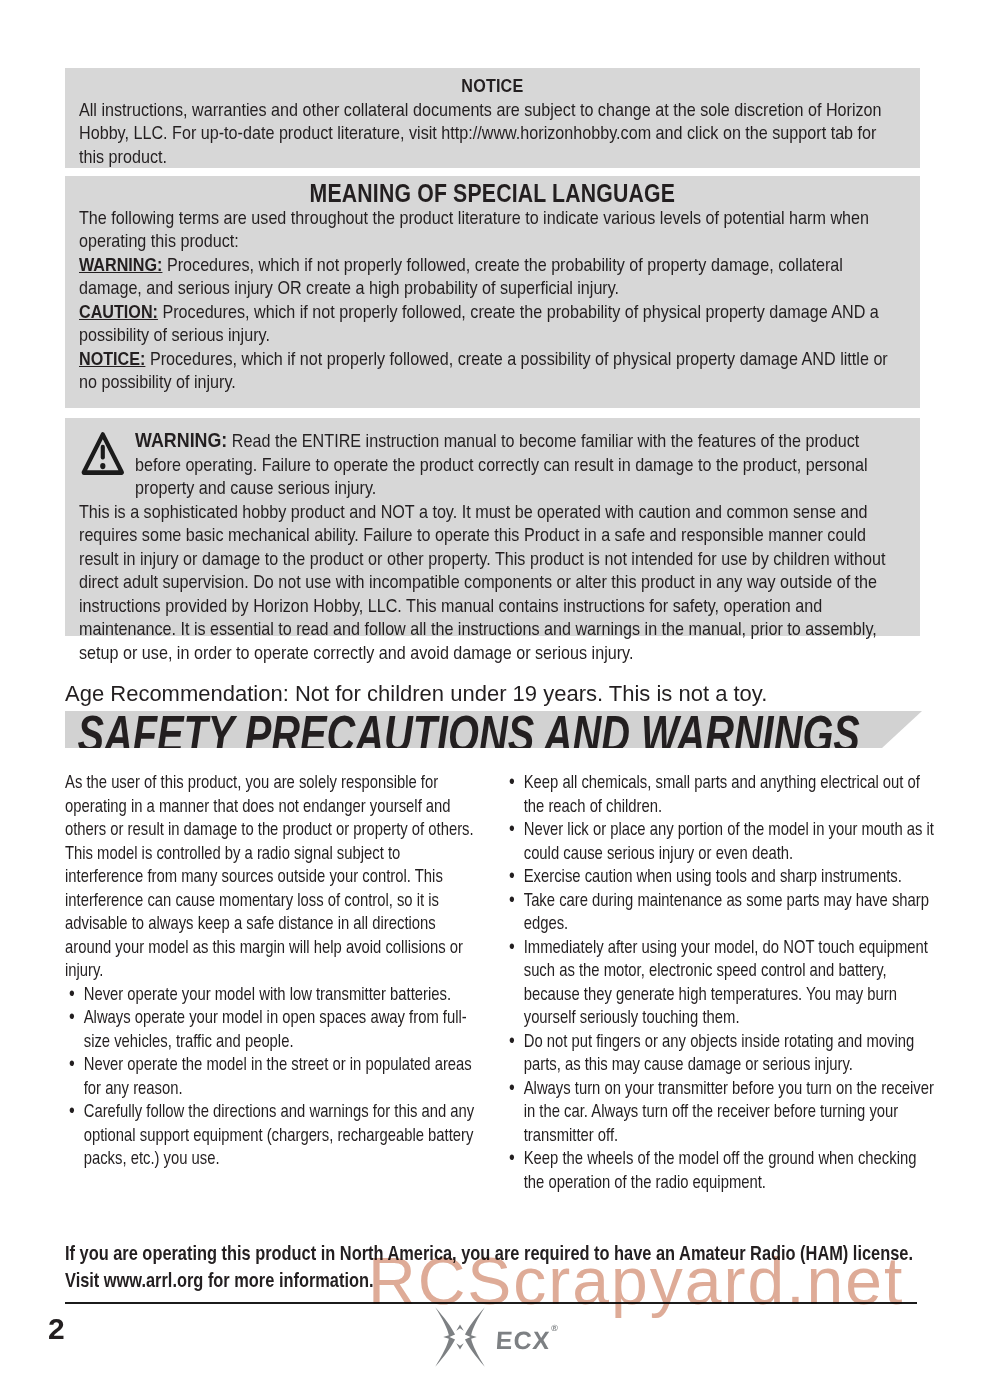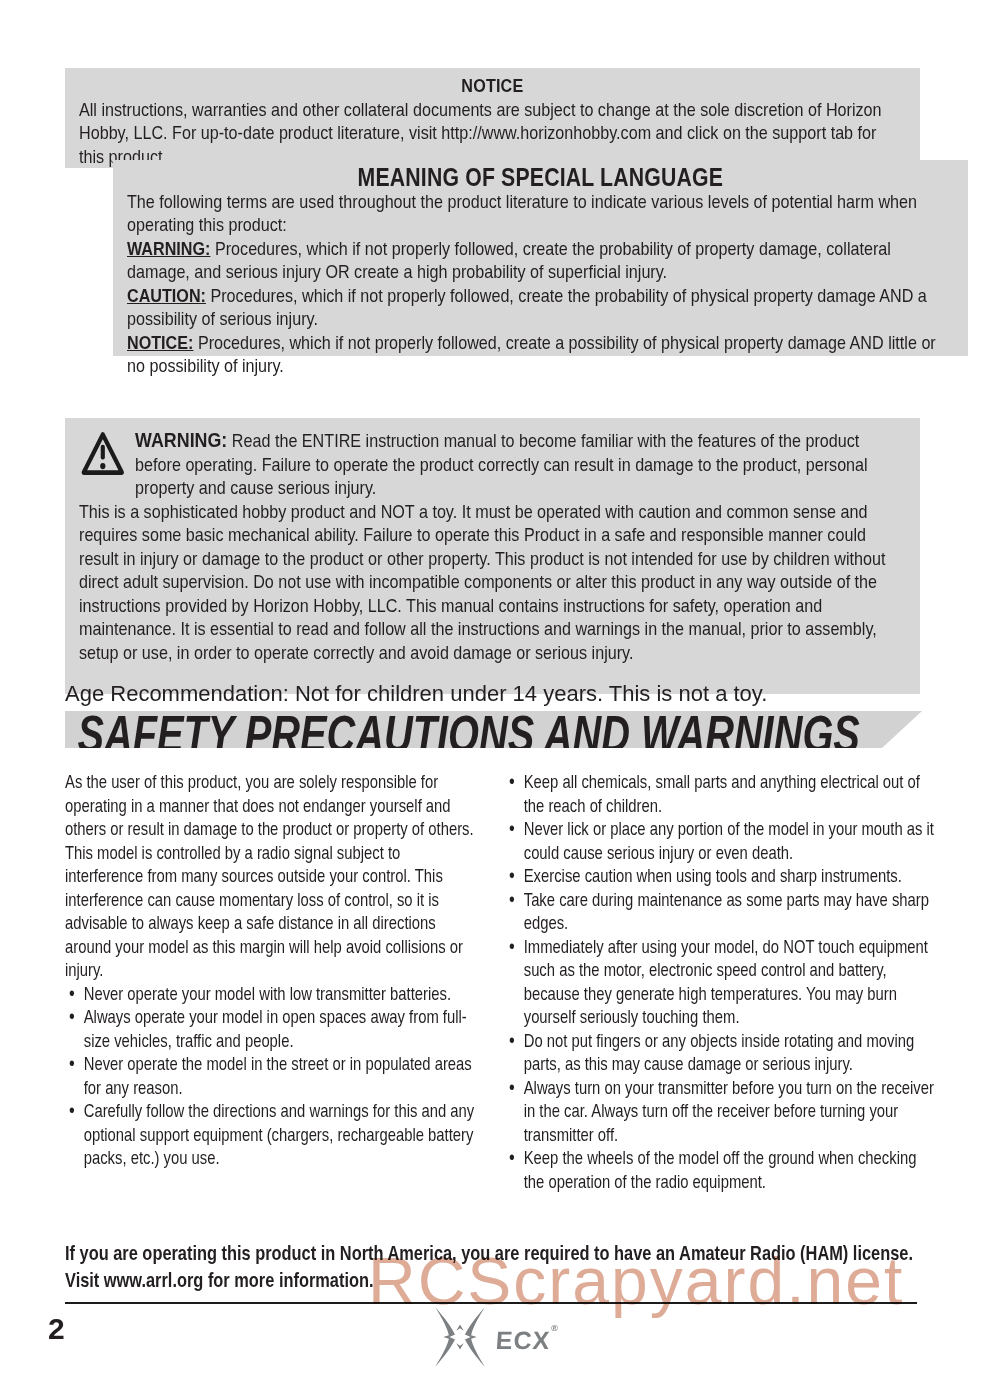--- a/index.html
+++ b/index.html
@@ -9,22 +9,22 @@
   }
   .box{position:absolute;left:65px;width:855px;background:#d7d7d7;box-sizing:border-box;padding:6px 14px;}
   .cond{transform-origin:0 0;}
   .c85{width:117.6%;transform:scaleX(0.85);}
   .c78{width:128.2%;transform:scaleX(0.78);}
   .box-title{text-align:center;font-weight:bold;font-size:23px;margin:0 0 2px 0;letter-spacing:.2px;}
   #meaning-box .box-title{font-size:25px;}
   .box p{margin:0;font-size:19px;line-height:23.5px;}
   .term{font-weight:bold;text-decoration:underline;}
   #notice-box{top:68px;height:100px;}
-  #meaning-box{top:160px;height:196px;margin-left:48px;}
-  #warning-box{top:418px;height:276px;padding-top:10px;}
+  #meaning-box{top:176px;height:232px;}
+  #warning-box{top:418px;height:218px;padding-top:10px;}
   #warning-box .tri{float:left;margin:2px 12px 4px 2px;}
   #warning-box .lead-term{font-weight:bold;font-size:21px;}
   #age-line{position:absolute;left:65px;top:681px;font-size:22px;line-height:26px;white-space:nowrap;}
   #banner{position:absolute;left:65px;top:711px;width:857px;height:37px;background:#d2d2d2;
     clip-path:polygon(0 0,100% 0,calc(100% - 40px) 100%,0 100%);}
   #banner .banner-text{display:block;font-style:italic;font-weight:bold;font-size:51px;
     line-height:47px;padding-left:16px;letter-spacing:0px;white-space:nowrap;}
   .col{position:absolute;top:770px;font-size:19px;line-height:23.5px;transform-origin:0 0;transform:scaleX(0.78);}
   #col-left{left:65px;width:532px;}
   #col-right{left:505px;width:550px;}
@@ -75,21 +75,21 @@
         <path d="M30 5 L56 49 L4 49 Z" fill="none" stroke="#1b1b1b" stroke-width="5.5" stroke-linejoin="round"></path>
         <rect x="27.2" y="17" width="5.6" height="17" rx="2.6" fill="#1b1b1b"></rect>
         <circle cx="30" cy="41.5" r="3.6" fill="#1b1b1b"></circle>
       </svg>
     </span>
     <p><span class="lead-term">WARNING:</span> <span>Read the ENTIRE instruction manual to become familiar with the features of the product before operating. Failure to operate the product correctly can result in damage to the product, personal property and cause serious injury.</span></p>
     <p>This is a sophisticated hobby product and NOT a toy. It must be operated with caution and common sense and requires some basic mechanical ability.  Failure to operate this Product in a safe and responsible manner could result in injury or damage to the product or other property. This product is not intended for use by children without direct adult supervision. Do not use with incompatible components or alter this product in any way outside of the instructions provided by Horizon Hobby, LLC. This manual contains instructions for safety, operation and maintenance. It is essential to read and follow all the instructions and warnings in the manual, prior to assembly, setup or use, in order to operate correctly and avoid damage or serious injury.</p>
   </div>
 </div>
 
-<div id="age-line" class="cond">Age Recommendation: Not for children under 14 years. This is not a toy.</div>
+<div id="age-line" class="cond">Age Recommendation: Not for children under 19 years. This is not a toy.</div>
 
 <div id="banner">
   <span class="banner-text cond c78">SAFETY PRECAUTIONS AND WARNINGS</span>
 </div>
 
 <div class="col" id="col-left">
   <p>As the user of this product, you are solely responsible for operating in a manner that does not endanger yourself and others or result in damage to the product or property of others.</p>
   <p>This model is controlled by a radio signal subject to interference from many sources outside your control. This interference can cause momentary loss of control, so it is advisable to always keep a safe distance in all directions around your model as this margin will help avoid collisions or injury.</p>
   <ul class="blist">
 

